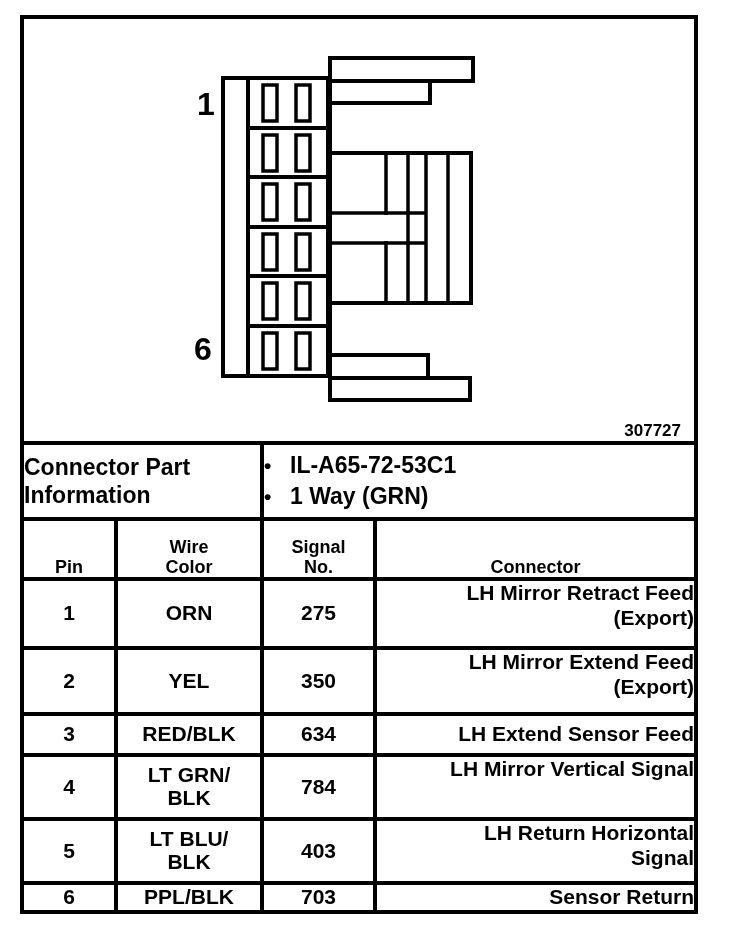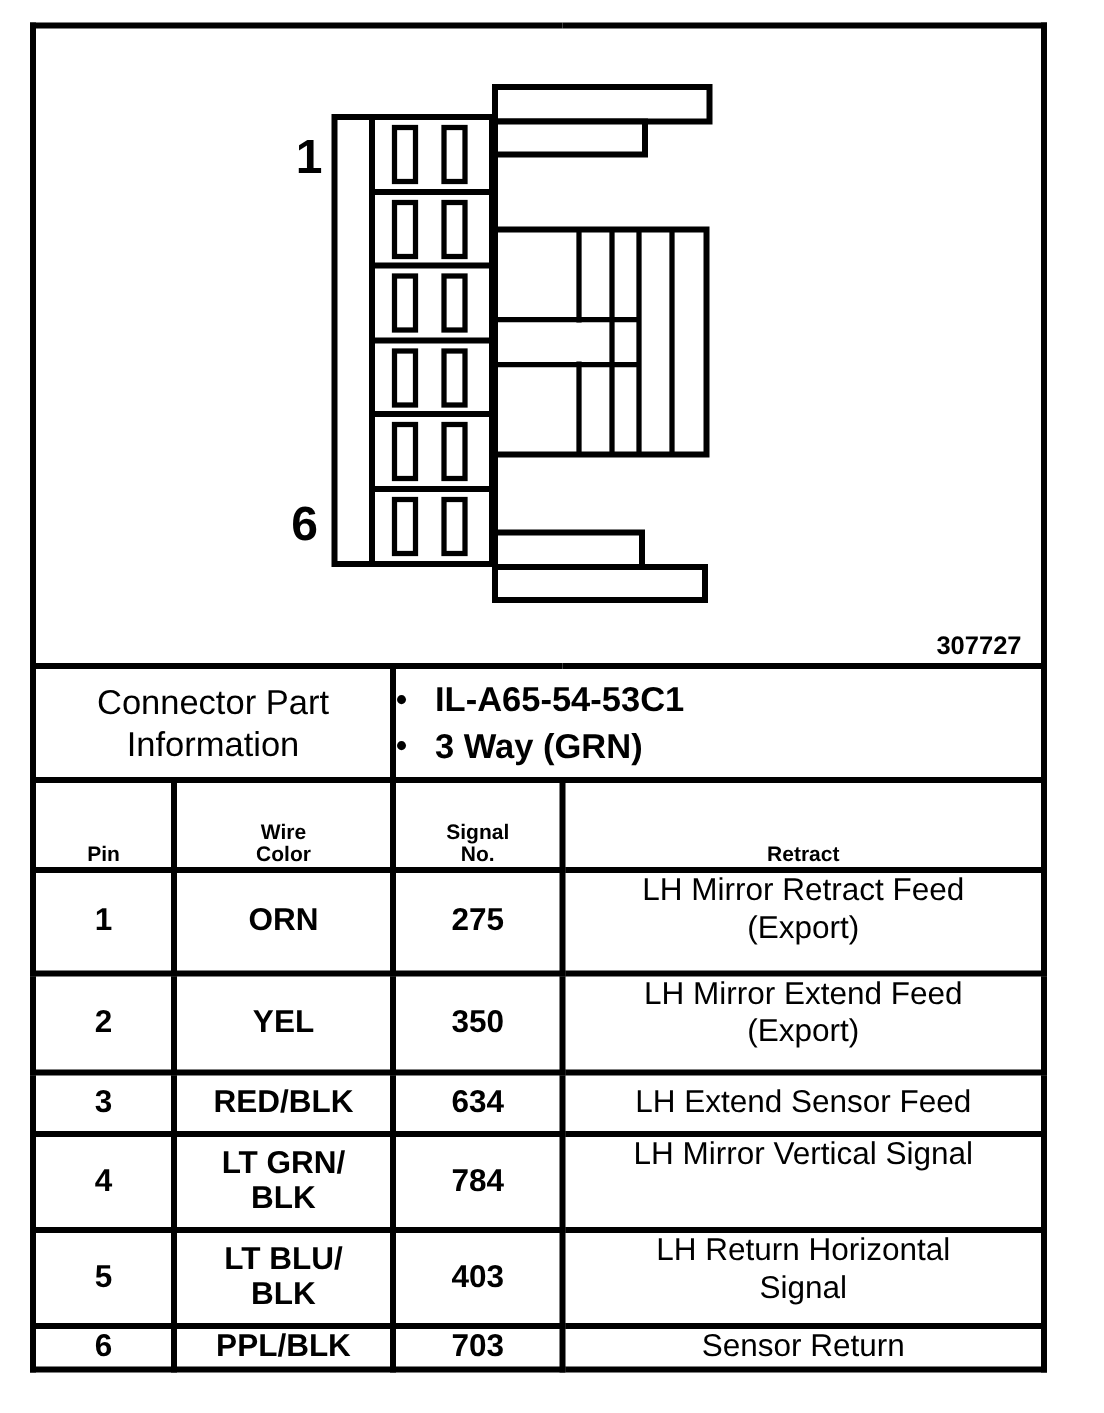--- a/index.html
+++ b/index.html
@@ -21,47 +21,47 @@
     padding:0;
     overflow:hidden;
   }
   td.diagram-cell{
     height:418px;
     position:relative;
     background:#fff;
   }
   td.partinfo-title{
     height:72px;
-    text-align:center;vertical-align:middle;
-    font-weight:normal;font-size:23px;line-height:1.22;
+    vertical-align:middle;
+    font-weight:bold;font-size:23px;line-height:1.22;
     white-space:pre-line;
   }
   td.partinfo-bullets{
     height:72px;
     vertical-align:middle;
     font-weight:bold;font-size:23px;
     padding-left:24px;
   }
   .bullet-item{display:flex;align-items:center;line-height:31px;}
   .bullet-item .bullet{width:26px;font-size:21px;}
   td.hdr{
     height:56px;
     text-align:center;vertical-align:bottom;
-    font-weight:bold;font-size:14px;line-height:1.12;
+    font-weight:bold;font-size:18px;line-height:1.12;
     white-space:pre-line;
     padding-bottom:4px;
   }
   td.c-pin,td.c-wire,td.c-circuit{
     text-align:center;vertical-align:middle;
     font-weight:bold;font-size:21px;line-height:1.08;
     white-space:pre-line;
   }
   td.c-fn{
-    text-align:center;vertical-align:top;
-    font-weight:normal;font-size:21px;line-height:1.18;
+    text-align:right;vertical-align:top;
+    font-weight:bold;font-size:21px;line-height:1.18;
     white-space:pre-line;
     padding:4px 4px 0 8px;
   }
   tr.r1 td{height:65px;}
   tr.r2 td{height:62px;}
   tr.r3 td{height:37px;}
   tr.r4 td{height:60px;}
   tr.r5 td{height:60px;}
   tr.r6 td{height:25px;}
   tr.r3 td.c-fn, tr.r6 td.c-fn{vertical-align:middle;padding-top:0;}
@@ -136,36 +136,36 @@
         </svg>
       </td>
     </tr>
 
     <tr>
       <td colspan="2" class="partinfo-title">Connector Part
 Information</td>
       <td colspan="2" class="partinfo-bullets">
         <div class="bullet-item">
           <span class="bullet">•</span>
-          <span>IL-A65-54-53C1</span>
+          <span>IL-A65-72-53C1</span>
         </div>
         <div class="bullet-item">
           <span class="bullet">•</span>
-          <span>3 Way (GRN)</span>
+          <span>1 Way (GRN)</span>
         </div>
       </td>
     </tr>
 
     <tr>
       <td class="hdr">Pin</td>
       <td class="hdr">Wire
 Color</td>
       <td class="hdr">Signal
 No.</td>
-      <td class="hdr">Retract</td>
+      <td class="hdr">Connector</td>
     </tr>
 
     <tr class="r1">
       <td class="c-pin">1</td>
       <td class="c-wire">ORN</td>
       <td class="c-circuit">275</td>
       <td class="c-fn">LH Mirror Retract Feed
 (Export)</td>
     </tr>
     <tr class="r2">

